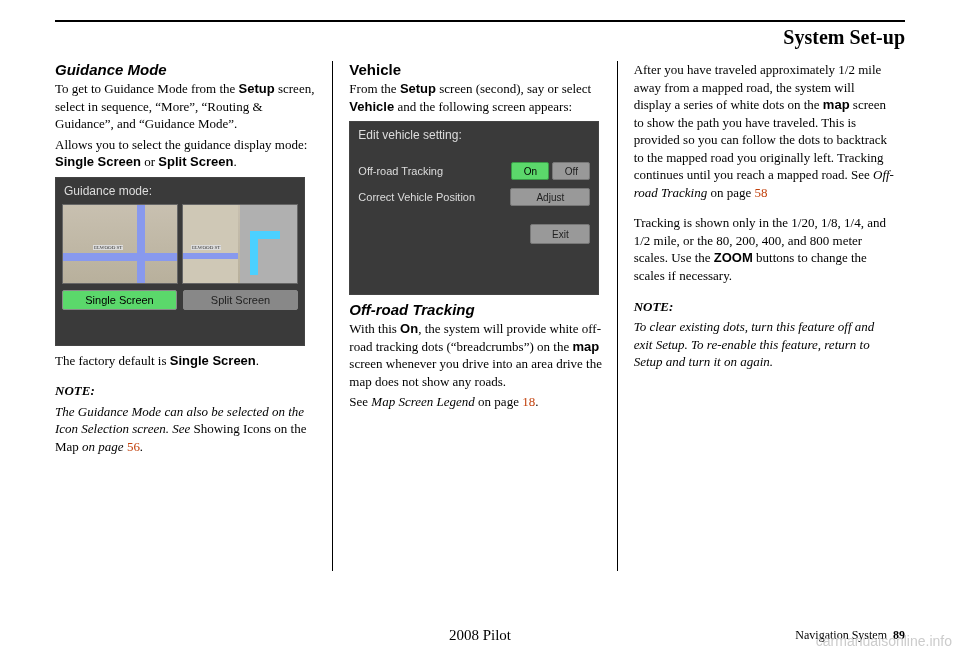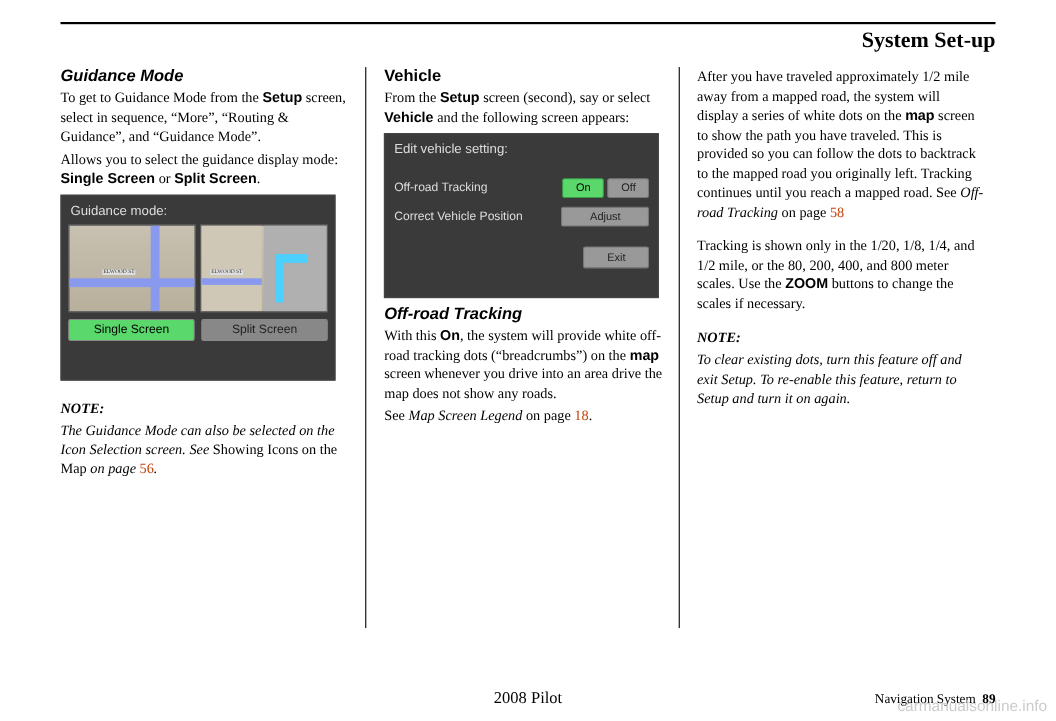--- a/index.html
+++ b/index.html
@@ -102,21 +102,21 @@
       display: flex;
       align-items: center;
       justify-content: center;
       font-family: Arial, sans-serif;
       font-size: 11px;
     }
     .gbtn-on { background: #5bd86b; color: #000; }
     .gbtn-off { background: #888; color: #222; }
 
     .vehicle-shot {
-      height: 150px;
+      height: 174px;
     }
     .field-row {
       display: flex;
       align-items: center;
       padding: 4px 8px;
       gap: 6px;
     }
     .field-label {
       flex: 1;
       color: #ddd;
@@ -236,20 +236,23 @@
               <div style="position:absolute;left:10px;bottom:44px;width:30px;height:8px;background:#4bd0ff;"></div>
             </div>
           </div>
         </div>
         <div class="guidance-btns">
           <div class="gbtn gbtn-on">Single Screen</div>
           <div class="gbtn gbtn-off">Split Screen</div>
         </div>
       </div>
 
+      <p>
+        <span>The factory default is </span><span class="sans-bold">Single Screen</span><span>.</span>
+      </p>
 
       <div class="gap"></div>
       <p class="bold italic">NOTE:</p>
       <p class="italic">
         <span>The Guidance Mode can also be selected on the Icon Selection screen. See </span><span style="font-style:normal;">Showing Icons on the Map</span><span> on page </span><span class="link" style="font-style:normal;">56</span><span>.</span>
       </p>
     </div>
 
     <div class="sep"></div>
 

